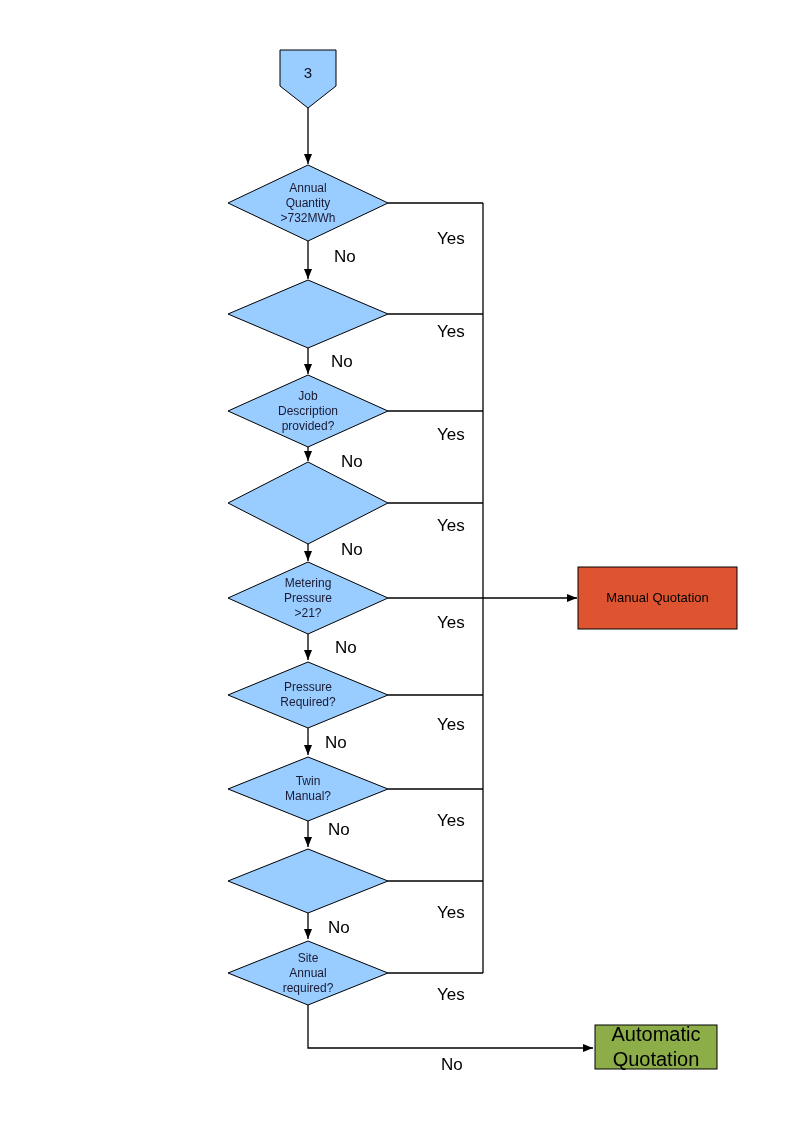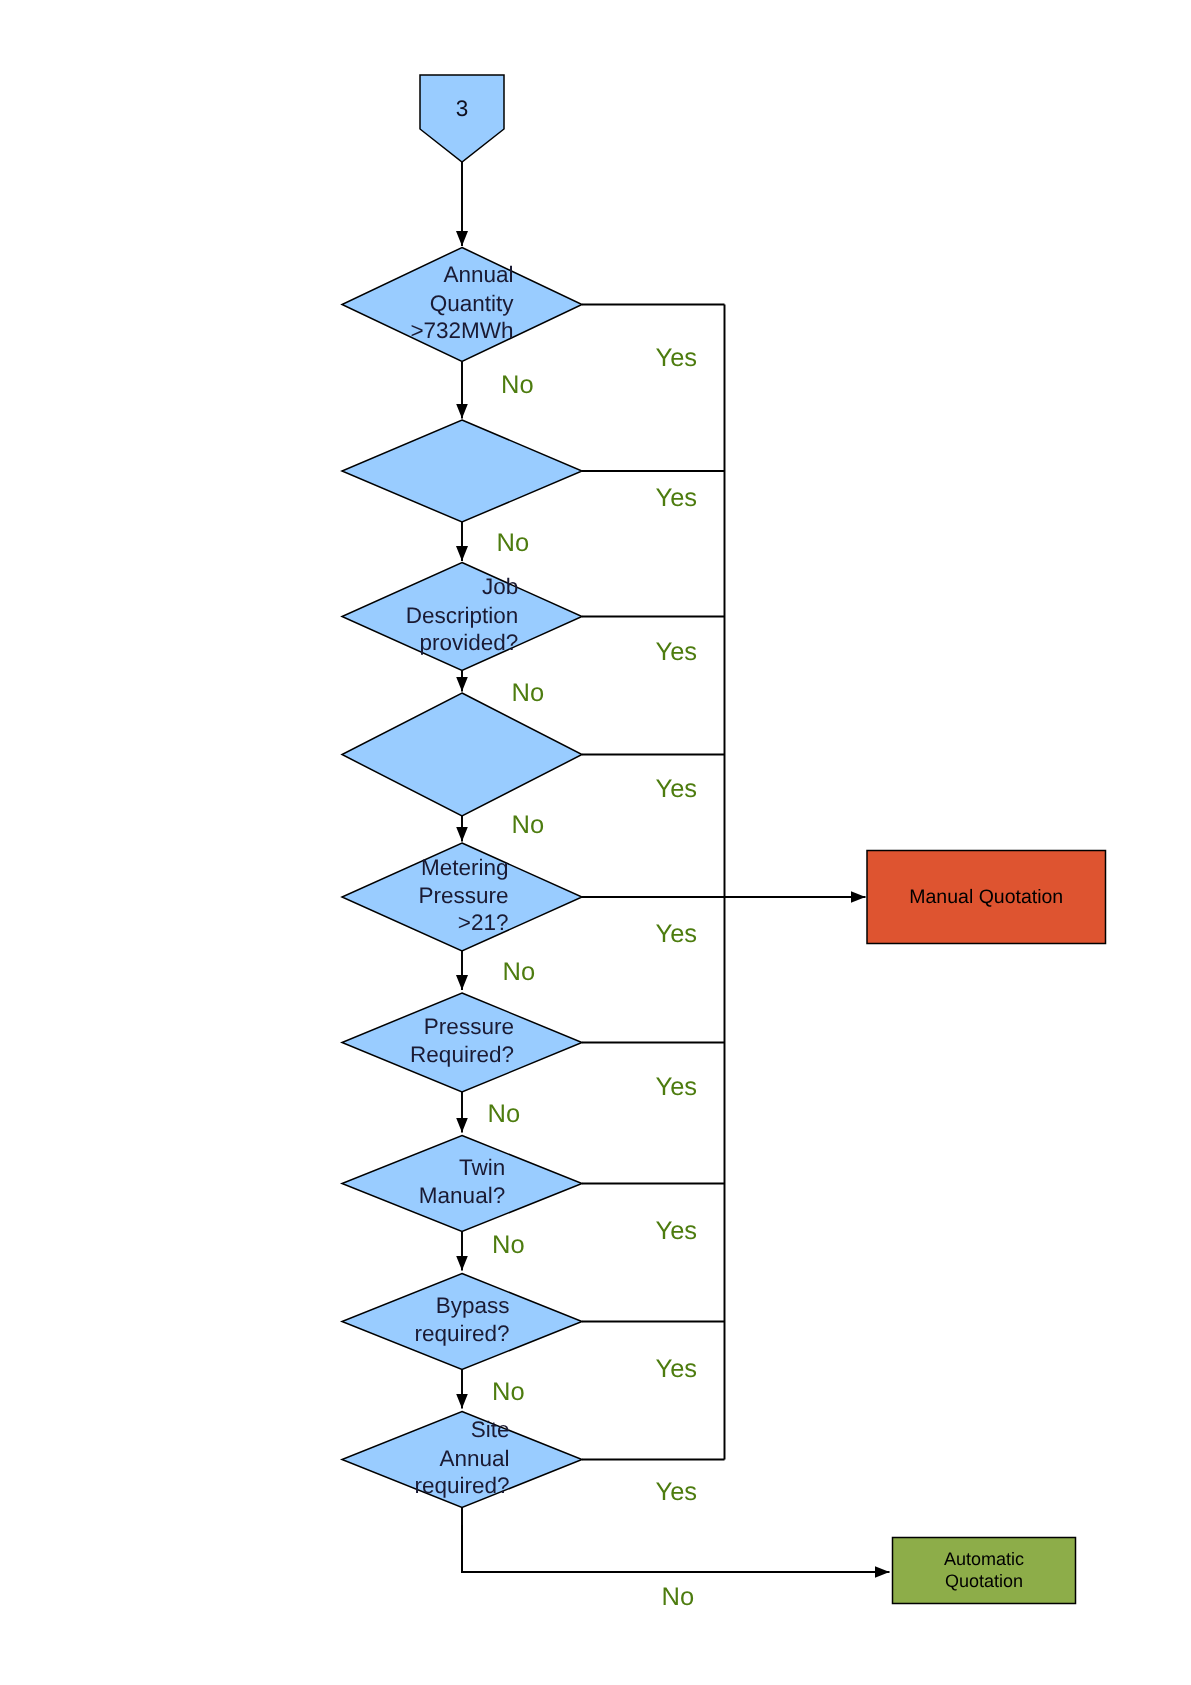--- a/index.html
+++ b/index.html
@@ -5,24 +5,24 @@
   * { margin:0; padding:0; box-sizing:border-box; }
   html,body { background:#ffffff; font-family:"Liberation Sans", sans-serif; }
   .canvas { position:relative; width:794px; height:1123px; background:#ffffff; overflow:hidden; }
   .layer { position:absolute; left:0; top:0; }
   .edge { stroke:#000000; stroke-width:1.3; fill:none; }
   .shape { stroke:#000000; stroke-width:1; }
   .node-label {
     position:absolute; display:flex; align-items:center; justify-content:center;
     text-align:center; color:#111111;
   }
-  .diamond-label { font-size:15px; line-height:1.25; color:#1a1a33; overflow-wrap:break-word;text-align:right; }
+  .diamond-label { font-size:12px; line-height:1.25; color:#1a1a33; overflow-wrap:break-word; }
   .offpage-label { font-size:15px; color:#101020; }
   .outcome-label { color:#000000; line-height:1.25; }
-  .edge-label { position:absolute; font-size:17px; color:#4d7c0f; white-space:nowrap; }
+  .edge-label { position:absolute; font-size:17px; color:#000000; white-space:nowrap; }
 </style>
 </head>
 <body>
 
 <div class="canvas">
 
   <svg class="layer" width="794" height="1123" viewBox="0 0 794 1123">
     <defs>
       <marker id="arrow" markerUnits="userSpaceOnUse" markerWidth="12" markerHeight="10" refX="10" refY="4" orient="auto">
         <path d="M0,0 L10,4 L0,8 Z" fill="#000000"></path>
@@ -66,25 +66,24 @@
     <rect class="shape" x="595" y="1025" width="122" height="44" fill="#8dad49"></rect>
   </svg>
 
   <div class="node-label offpage-label" style="left:280px; top:50px; width:56px; height:44px;">3</div>
 
   <div class="node-label diamond-label" style="left:277px; top:165px; width:62px; height:76px;">Annual Quantity &gt;732MWh</div>
   <div class="node-label diamond-label" style="left:277px; top:375px; width:62px; height:72px;">Job Description provided?</div>
   <div class="node-label diamond-label" style="left:277px; top:562px; width:62px; height:72px;">Metering Pressure &gt;21?</div>
   <div class="node-label diamond-label" style="left:277px; top:662px; width:62px; height:66px;">Pressure Required?</div>
   <div class="node-label diamond-label" style="left:285px; top:757px; width:46px; height:64px;">Twin Manual?</div>
-  <div class="node-label diamond-label" style="left:277px; top:849px; width:62px; height:64px;">Bypass required?</div>
   <div class="node-label diamond-label" style="left:285px; top:941px; width:46px; height:64px;">Site Annual required?</div>
 
   <div class="node-label outcome-label" style="left:578px; top:567px; width:159px; height:62px; font-size:13px; padding:0 24px;">Manual Quotation</div>
-  <div class="node-label outcome-label" style="left:595px; top:1025px; width:122px; height:44px; font-size:12px; padding:0 14px;">Automatic Quotation</div>
+  <div class="node-label outcome-label" style="left:595px; top:1025px; width:122px; height:44px; font-size:20px; padding:0 14px;">Automatic Quotation</div>
 
   <span class="edge-label" style="left:437px; top:229px;">Yes</span>
   <span class="edge-label" style="left:437px; top:322px;">Yes</span>
   <span class="edge-label" style="left:437px; top:425px;">Yes</span>
   <span class="edge-label" style="left:437px; top:516px;">Yes</span>
   <span class="edge-label" style="left:437px; top:613px;">Yes</span>
   <span class="edge-label" style="left:437px; top:715px;">Yes</span>
   <span class="edge-label" style="left:437px; top:811px;">Yes</span>
   <span class="edge-label" style="left:437px; top:903px;">Yes</span>
   <span class="edge-label" style="left:437px; top:985px;">Yes</span>

